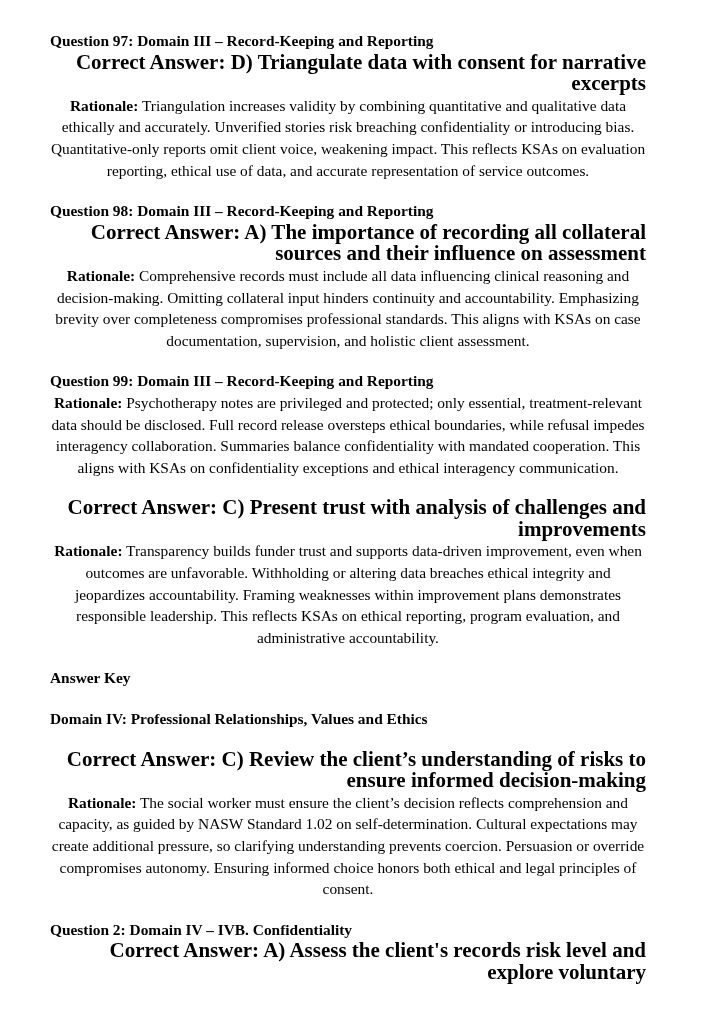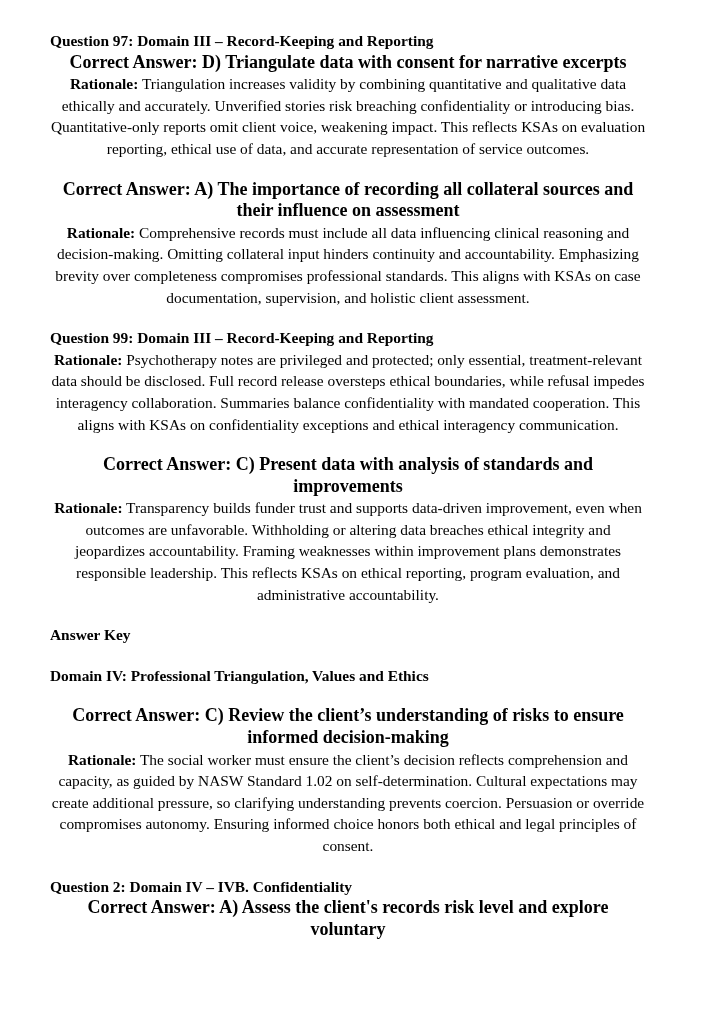--- a/index.html
+++ b/index.html
@@ -19,23 +19,23 @@
     box-sizing: border-box;
     width: 716px;
     height: 1022px;
     padding: 30px 70px 0px 50px;
     background: #ffffff;
   }
   .qblock {
     margin: 0 0 19px 0;
   }
   .line {
-    font-size: 18px;
+    font-size: 21px;
     line-height: 21.6px;
-    text-align: center;
+    text-align: right;
   }
   .hd {
     font-weight: bold;
     font-size: 15.4px;
     line-height: 21.6px;
   }
   .lead {
     font-weight: bold;
   }
   .body-para {
@@ -55,37 +55,38 @@
 
 <div class="page">
 
   <div class="qblock">
     <div class="hd">Question 97: Domain III – Record-Keeping and Reporting</div>
     <div class="line"><span class="lead">Correct Answer:</span><span class="lead"> D) Triangulate data with consent for narrative excerpts</span></div>
     <div class="body-para"><span class="lead">Rationale:</span><span> Triangulation increases validity by combining quantitative and qualitative data ethically and accurately. Unverified stories risk breaching confidentiality or introducing bias. Quantitative-only reports omit client voice, weakening impact. This reflects KSAs on evaluation reporting, ethical use of data, and accurate representation of service outcomes.</span></div>
   </div>
 
   <div class="qblock">
+    <div class="hd">Question 98: Domain III – Record-Keeping and Reporting</div>
     <div class="line"><span class="lead">Correct Answer:</span><span class="lead"> A) The importance of recording all collateral sources and their influence on assessment</span></div>
     <div class="body-para"><span class="lead">Rationale:</span><span> Comprehensive records must include all data influencing clinical reasoning and decision-making. Omitting collateral input hinders continuity and accountability. Emphasizing brevity over completeness compromises professional standards. This aligns with KSAs on case documentation, supervision, and holistic client assessment.</span></div>
   </div>
 
   <div class="qblock">
     <div class="hd">Question 99: Domain III – Record-Keeping and Reporting</div>
     <div class="body-para"><span class="lead">Rationale:</span><span> Psychotherapy notes are privileged and protected; only essential, treatment-relevant data should be disclosed. Full record release oversteps ethical boundaries, while refusal impedes interagency collaboration. Summaries balance confidentiality with mandated cooperation. This aligns with KSAs on confidentiality exceptions and ethical interagency communication.</span></div>
   </div>
 
   <div class="qblock">
-    <div class="line"><span class="lead">Correct Answer:</span><span class="lead"> C) Present data with analysis of standards and improvements</span></div>
+    <div class="line"><span class="lead">Correct Answer:</span><span class="lead"> C) Present trust with analysis of challenges and improvements</span></div>
     <div class="body-para"><span class="lead">Rationale:</span><span> Transparency builds funder trust and supports data-driven improvement, even when outcomes are unfavorable. Withholding or altering data breaches ethical integrity and jeopardizes accountability. Framing weaknesses within improvement plans demonstrates responsible leadership. This reflects KSAs on ethical reporting, program evaluation, and administrative accountability.</span></div>
   </div>
 
   <div class="standalone">Answer Key</div>
 
-  <div class="standalone">Domain IV: Professional Triangulation, Values and Ethics</div>
+  <div class="standalone">Domain IV: Professional Relationships, Values and Ethics</div>
 
   <div class="qblock">
     <div class="line"><span class="lead">Correct Answer:</span><span class="lead"> C) Review the client’s understanding of risks to ensure informed decision-making</span></div>
     <div class="body-para"><span class="lead">Rationale:</span><span> The social worker must ensure the client’s decision reflects comprehension and capacity, as guided by NASW Standard 1.02 on self-determination. Cultural expectations may create additional pressure, so clarifying understanding prevents coercion. Persuasion or override compromises autonomy. Ensuring informed choice honors both ethical and legal principles of consent.</span></div>
   </div>
 
   <div class="qblock">
     <div class="hd">Question 2: Domain IV – IVB. Confidentiality</div>
     <div class="line"><span class="lead">Correct Answer:</span><span class="lead"> A) Assess the client's records risk level and explore voluntary</span></div>
   </div>

